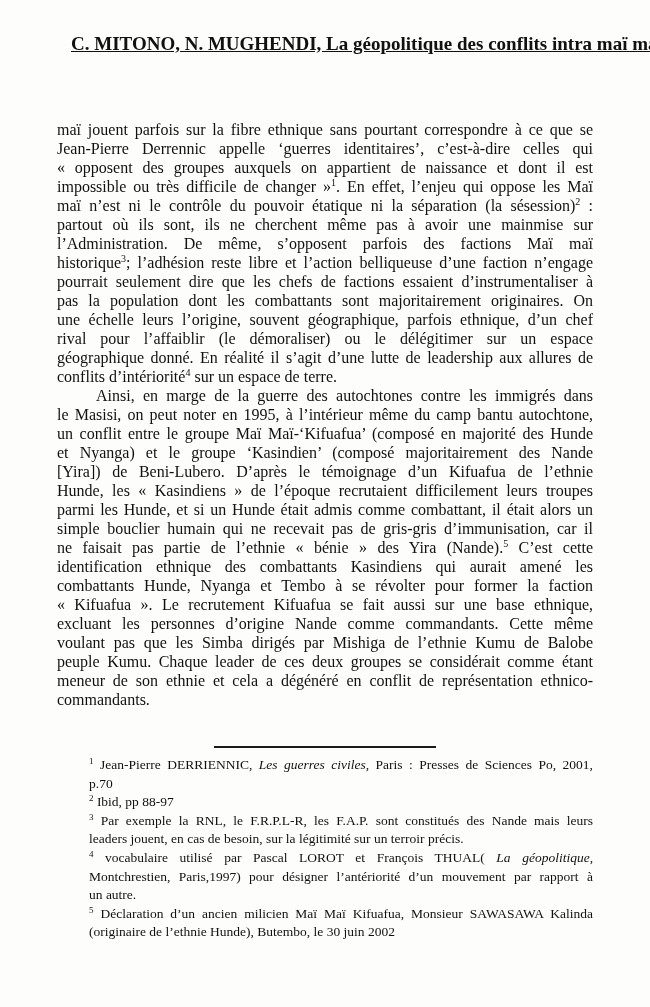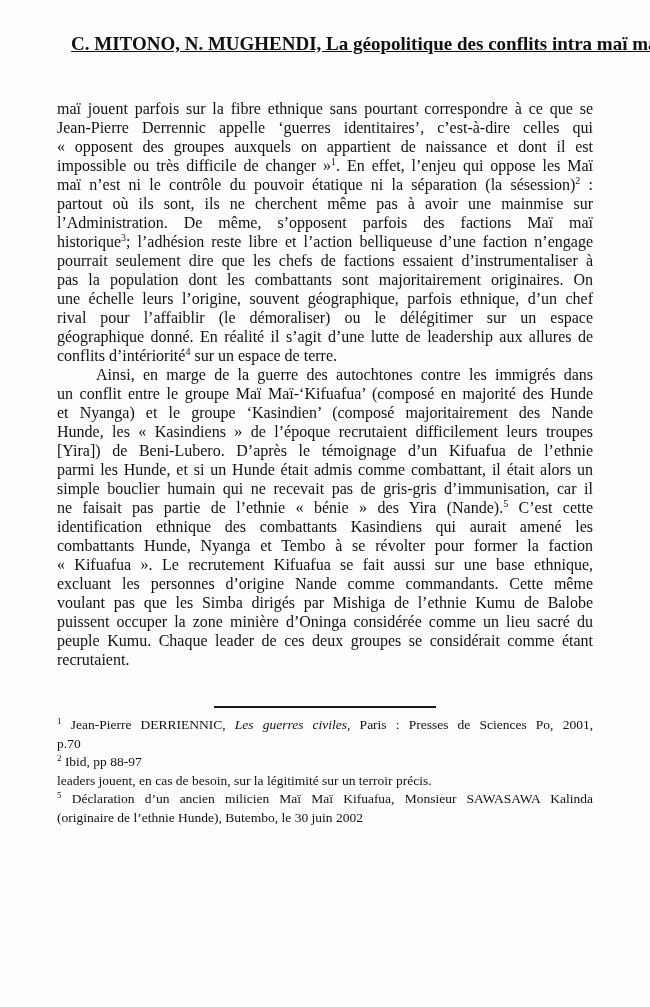--- a/index.html
+++ b/index.html
@@ -23,21 +23,21 @@
     white-space: nowrap;
   }
   .header-cite {
     font-weight: bold;
     text-decoration: underline;
   }
   .page-num { margin-left: 7px; font-weight: normal; }
 
   
   .body-text {
-    margin-top: 45px;
+    margin-top: 66px;
     font-size: 16px;
   }
   .tline {
     line-height: 19px;
     min-height: 19px;
   }
   .just { text-align: justify; text-align-last: justify; }
   .ind { text-indent: 39px; }
   .tline sup {
     font-size: 10px;
@@ -48,20 +48,21 @@
   
   .fn-sep {
     margin-top: 37px;
     width: 222px;
     border: 0;
     border-top: 2px solid #1a1a1a;
   }
   .footnotes {
     margin-top: 6px;
     font-size: 13.5px;
+    margin-left: 32px;
   }
   .footnotes .tline {
     line-height: 18.6px;
     min-height: 18.6px;
   }
   .footnotes .tline sup { font-size: 9px; }
 </style>
 </head>
 <body>
 
@@ -84,50 +85,57 @@
           <div class="tline just">historique<sup>3</sup>; l’adhésion reste libre et l’action belliqueuse d’une faction n’engage</div>
           <div class="tline just">pourrait seulement dire que les chefs de factions essaient d’instrumentaliser à</div>
           <div class="tline just">pas la population dont les combattants sont majoritairement originaires. On</div>
           <div class="tline just">une échelle leurs l’origine, souvent géographique, parfois ethnique, d’un chef</div>
           <div class="tline just">rival pour l’affaiblir (le démoraliser) ou le délégitimer sur un espace</div>
           <div class="tline just">géographique donné.  En réalité il s’agit d’une lutte de leadership aux allures de</div>
           <div class="tline">conflits d’intériorité<sup>4</sup> sur un espace de terre.</div>
         </div>
         <div>
           <div class="tline just ind">Ainsi, en marge de la guerre des autochtones contre les immigrés dans</div>
+          <div class="tline just">le Masisi, on peut noter en 1995, à l’intérieur même du camp bantu autochtone,</div>
           <div class="tline just">un conflit entre le groupe Maï Maï-‘Kifuafua’ (composé en majorité des Hunde</div>
           <div class="tline just">et Nyanga) et le groupe ‘Kasindien’ (composé majoritairement des Nande</div>
+          <div class="tline just">[Yira]) de Beni-Lubero. D’après le témoignage d’un Kifuafua de l’ethnie</div>
           <div class="tline just">Hunde, les « Kasindiens » de l’époque recrutaient difficilement leurs troupes</div>
-          <div class="tline just">[Yira]) de Beni-Lubero. D’après le témoignage d’un Kifuafua de l’ethnie</div>
           <div class="tline just">parmi les Hunde, et si un Hunde était admis comme combattant, il était alors un</div>
           <div class="tline just">simple bouclier humain qui ne recevait pas de gris-gris d’immunisation, car il</div>
           <div class="tline just">ne faisait pas partie de l’ethnie « bénie » des Yira (Nande).<sup>5</sup> C’est cette</div>
           <div class="tline just">identification ethnique des combattants Kasindiens qui aurait amené les</div>
           <div class="tline just">combattants Hunde, Nyanga et Tembo à se révolter pour former la faction</div>
           <div class="tline just">« Kifuafua ». Le recrutement Kifuafua se fait aussi sur une base ethnique,</div>
           <div class="tline just">excluant les personnes d’origine Nande comme commandants. Cette même</div>
           <div class="tline just">voulant pas que les Simba dirigés par Mishiga de l’ethnie Kumu de Balobe</div>
-          <div class="tline just">puissent occuper la zone minière d’Oninga considérée comme un lieu sacré du</div>
           <div class="tline just">peuple Kumu. Chaque leader de ces deux groupes se considérait comme étant</div>
-          <div class="tline">recrutaient.</div>
+          <div class="tline just">meneur de son ethnie et cela a dégénéré en conflit de représentation ethnico-</div>
+          <div class="tline">commandants.</div>
         </div>
       </div>
 
     <hr class="fn-sep">
 
     <div class="footnotes" id="footnotes">
         <div>
           <div class="tline just"><sup>1</sup> Jean-Pierre DERRIENNIC, <i>Les guerres civiles,</i> Paris : Presses de Sciences Po, 2001,</div>
           <div class="tline">p.70</div>
         </div>
         <div>
           <div class="tline"><sup>2</sup> Ibid, pp 88-97</div>
         </div>
         <div>
+          <div class="tline just"><sup>3</sup> Par exemple la RNL, le F.R.P.L-R, les F.A.P. sont constitués des Nande mais leurs</div>
           <div class="tline">leaders jouent, en cas de besoin, sur la légitimité sur un terroir précis.</div>
+        </div>
+        <div>
+          <div class="tline just"><sup>4</sup> vocabulaire utilisé par Pascal LOROT et François THUAL( <i>La géopolitique,</i></div>
+          <div class="tline just">Montchrestien, Paris,1997) pour désigner l’antériorité d’un mouvement par rapport à</div>
+          <div class="tline">un autre.</div>
         </div>
         <div>
           <div class="tline just"><sup>5</sup> Déclaration d’un ancien milicien Maï Maï Kifuafua, Monsieur SAWASAWA Kalinda</div>
           <div class="tline">(originaire de l’ethnie Hunde), Butembo, le 30 juin 2002</div>
         </div>
       </div>
 
   </div>
 </div>
 

